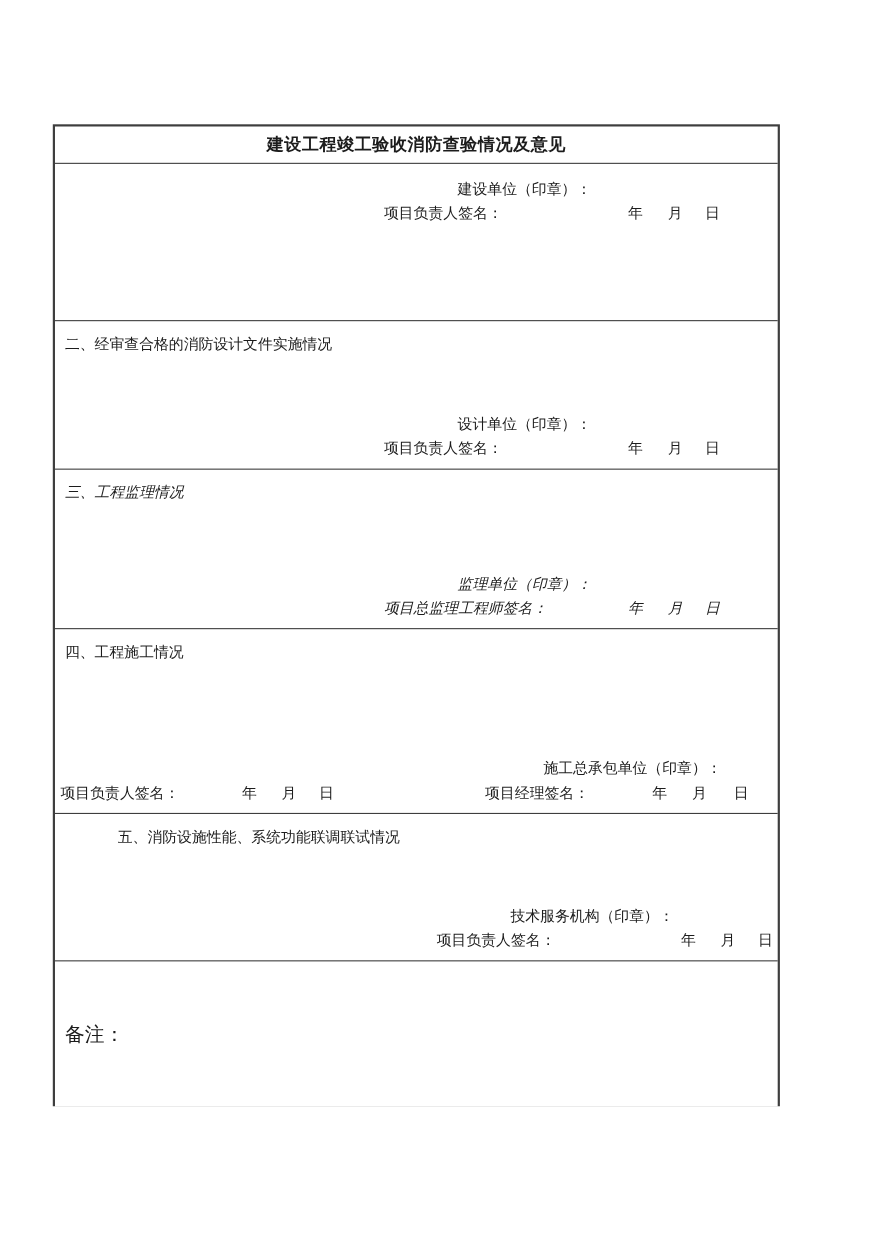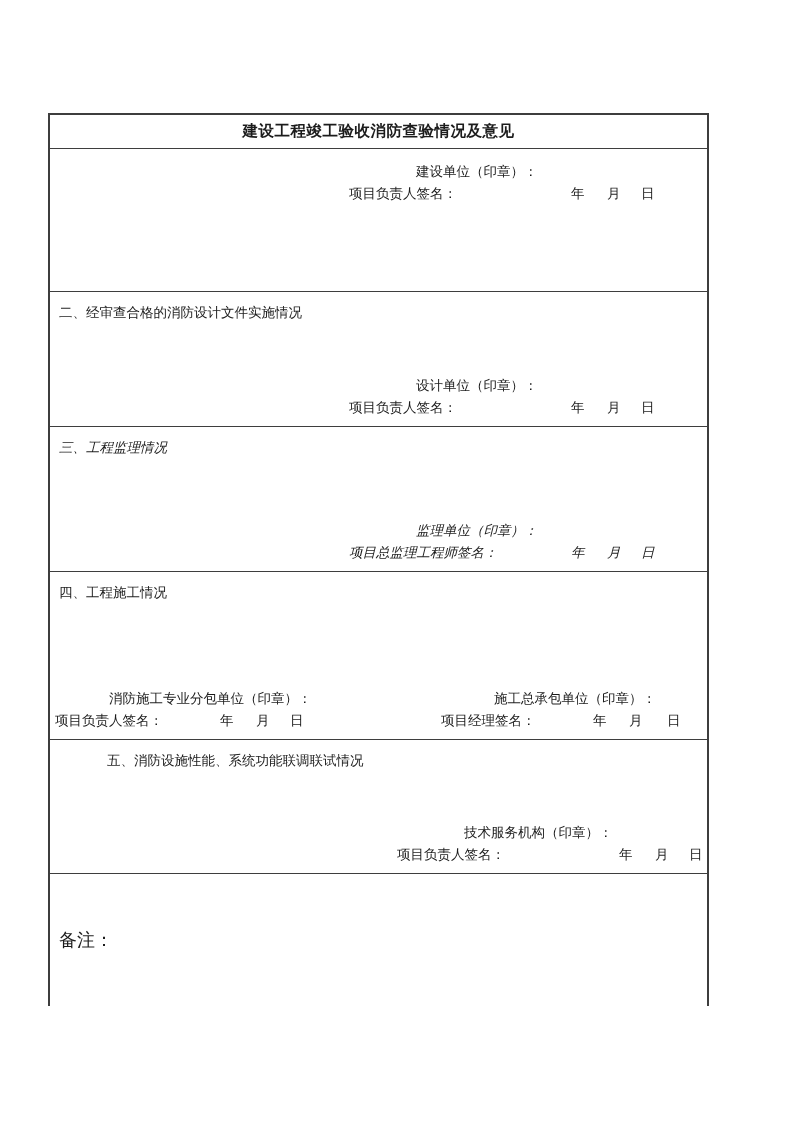--- a/index.html
+++ b/index.html
@@ -136,21 +136,20 @@
           <span class="pos d2">月</span>
           <span class="pos d3">日</span>
         </div>
       </div>
     </div>
 
     <div class="row section sec-3">
       <div class="heading">四、工程施工情况</div>
       <div>
         <div class="sig-line">
-          <span class="pos u4l">消防施工专业分包单位（印章）：</span>
           <span class="pos u4r">施工总承包单位（印章）：</span>
         </div>
         <div class="sig-line">
           <span class="pos s4l">项目负责人签名：</span>
           <span class="pos d4l1">年</span>
           <span class="pos d4l2">月</span>
           <span class="pos d4l3">日</span>
           <span class="pos s4r">项目经理签名：</span>
           <span class="pos d4r1">年</span>
           <span class="pos d4r2">月</span>

